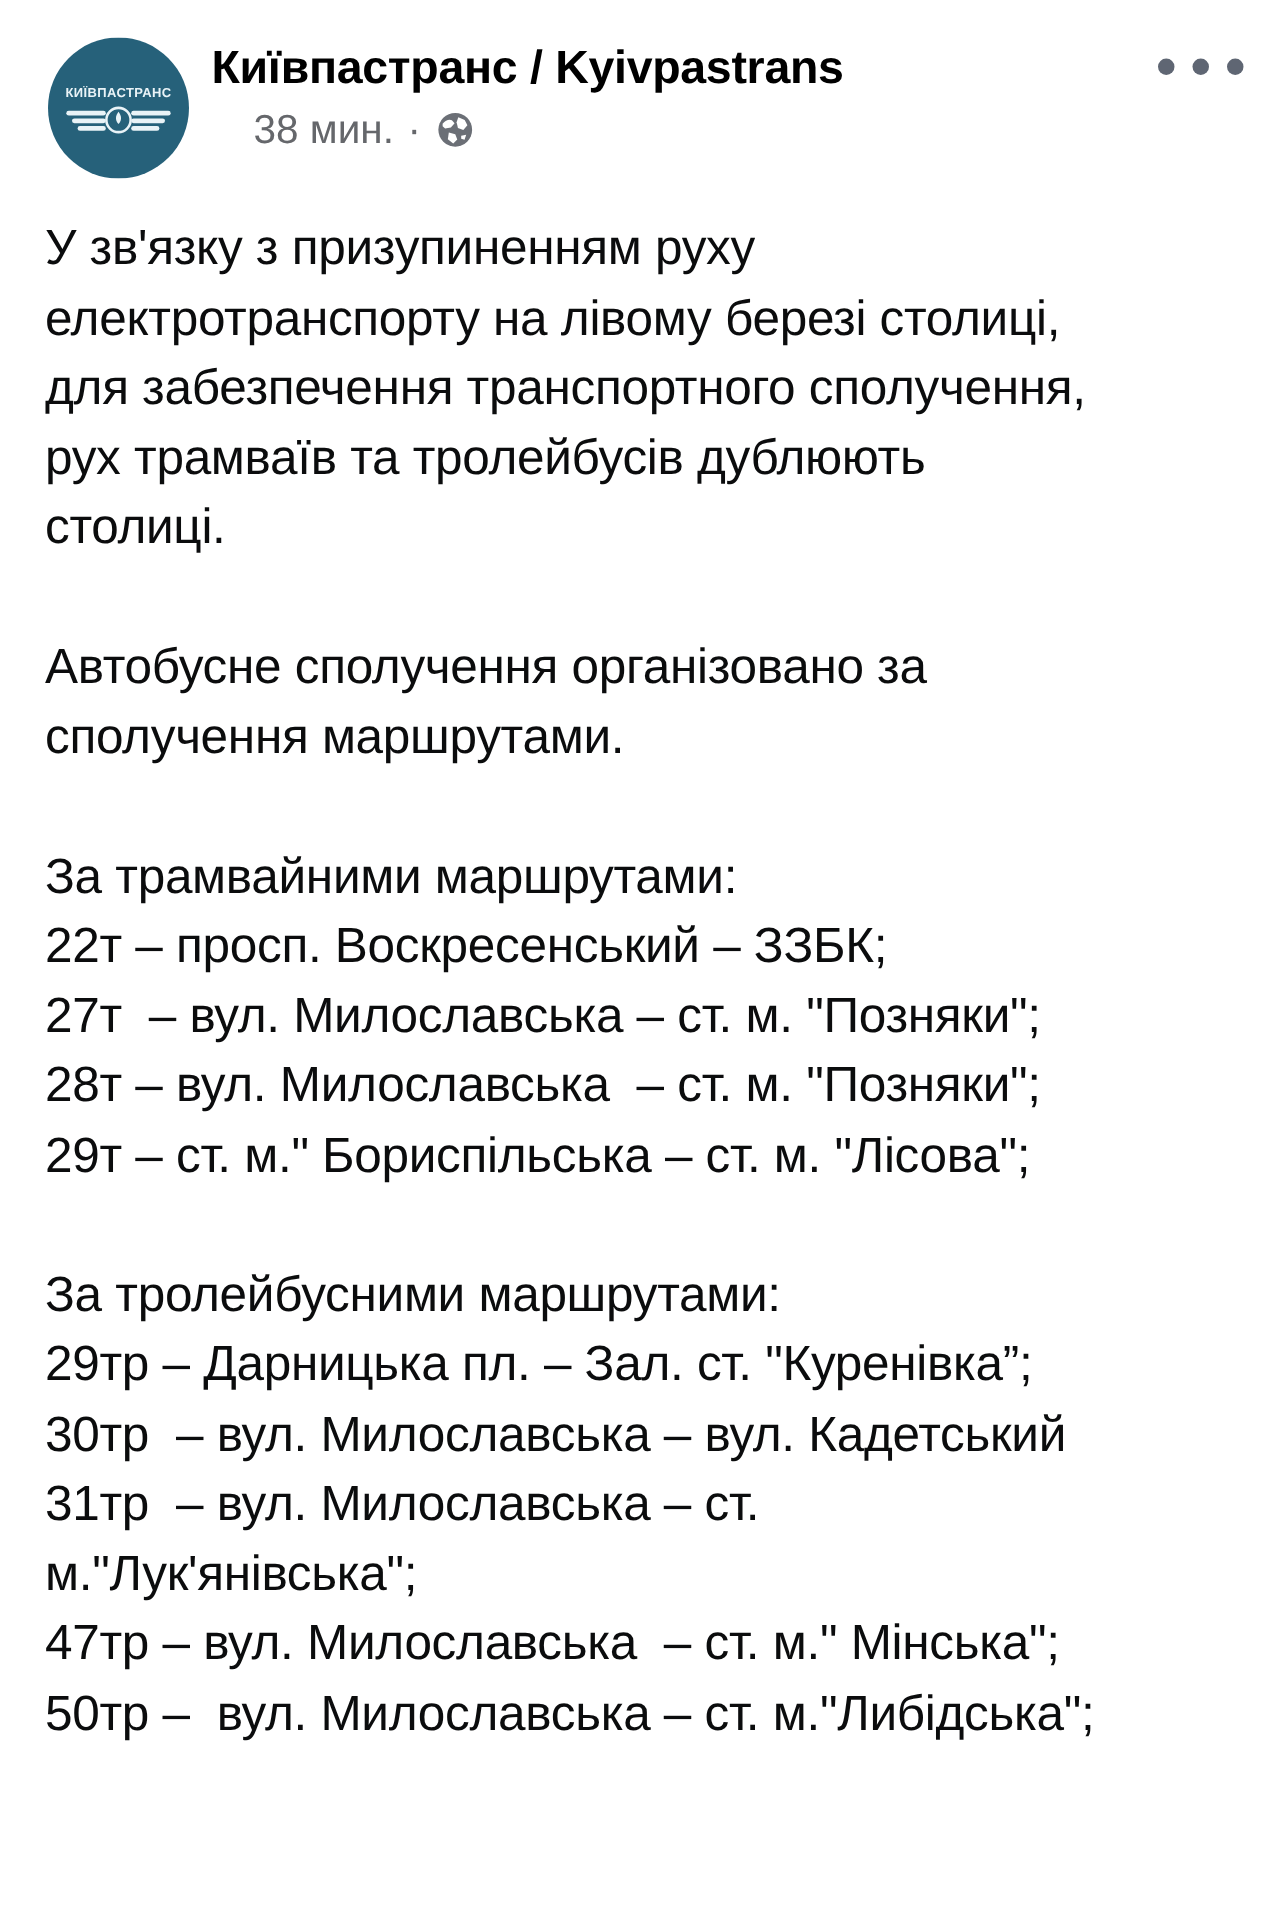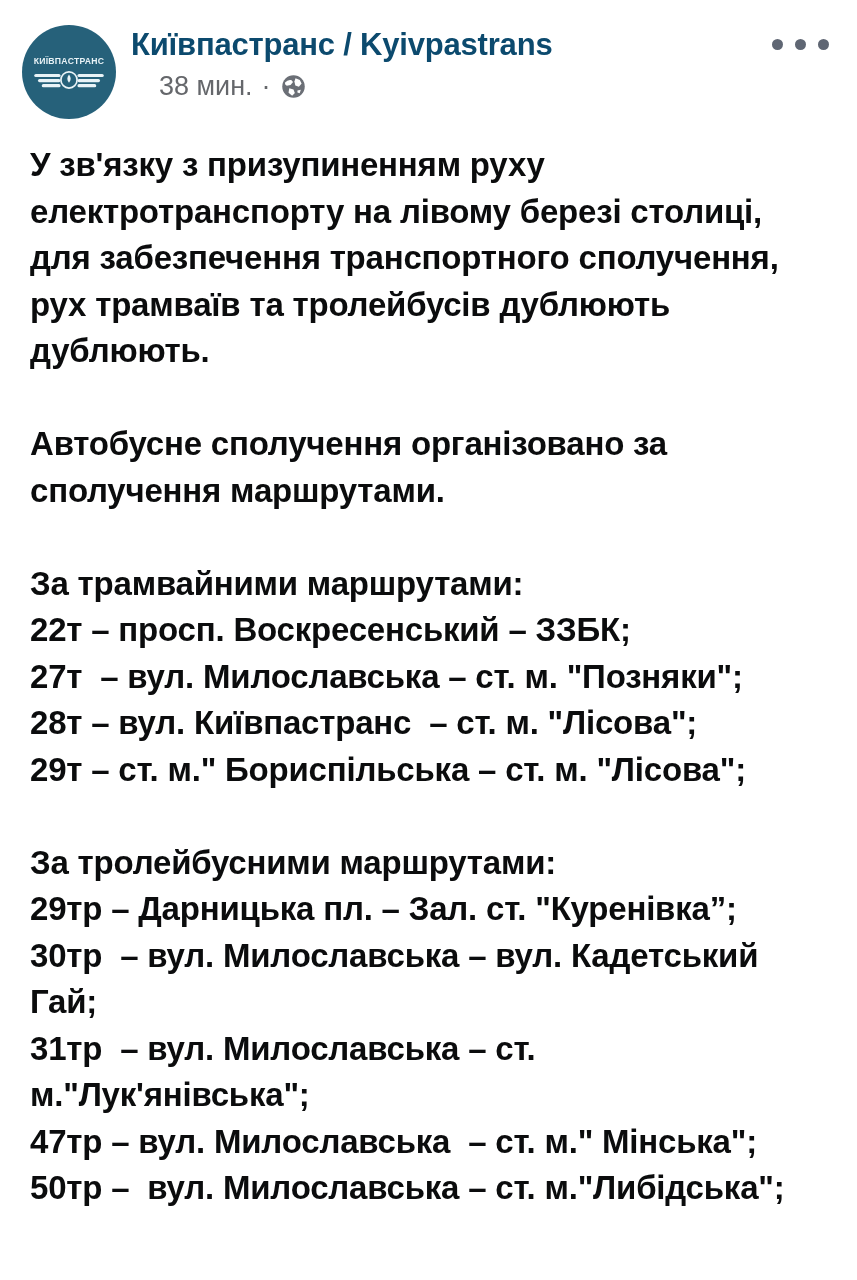--- a/index.html
+++ b/index.html
@@ -11,40 +11,40 @@
   .screen {
     position: relative;
     width: 857px;
     height: 1280px;
     background: #ffffff;
     overflow: hidden;
   }
   .post-header {
     display: flex;
     align-items: flex-start;
-    padding: 25px 22px 0 22px;
+    padding: 25px 22px 0 32px;
   }
   .avatar {
     width: 94px;
     height: 94px;
     border-radius: 50%;
     flex: 0 0 auto;
     cursor: pointer;
   }
   .avatar svg { display: block; width: 94px; height: 94px; }
   .header-text {
     margin-left: 15px;
     padding-top: 1px;
     min-width: 0;
   }
   .page-name {
     font-size: 31px;
     line-height: 37px;
     font-weight: 700;
-    color: #0c4a6e;
+    color: #000000;
     letter-spacing: -0.2px;
     white-space: nowrap;
     cursor: pointer;
   }
   .meta {
     display: flex;
     align-items: center;
     margin-top: 8px;
     gap: 9px;
     color: #65676b;
@@ -69,21 +69,20 @@
     border-radius: 50%;
     background: #5f6673;
   }
   .post-body {
     margin-top: 23px;
     padding: 0 8px 0 30px;
     font-size: 33px;
     line-height: 46.5px;
     color: #0b0c0d;
     letter-spacing: -0.2px;
-    font-weight: bold;
   }
   .line {
     white-space: pre;
     min-height: 46.5px;
   }
 </style>
 </head>
 <body>
 
 <div class="screen">
@@ -132,34 +131,33 @@
       </span>
     </div>
 
   </header>
 
   <main class="post-body">
     <div class="line">У зв'язку з призупиненням руху</div>
     <div class="line">електротранспорту на лівому березі столиці,</div>
     <div class="line">для забезпечення транспортного сполучення,</div>
     <div class="line">рух трамваїв та тролейбусів дублюють</div>
-    <div class="line">дублюють.</div>
+    <div class="line">столиці.</div>
     <div class="line"></div>
     <div class="line">Автобусне сполучення організовано за</div>
     <div class="line">сполучення маршрутами.</div>
     <div class="line"></div>
     <div class="line">За трамвайними маршрутами:</div>
     <div class="line">22т – просп. Воскресенський – ЗЗБК;</div>
     <div class="line">27т  – вул. Милославська – ст. м. "Позняки";</div>
-    <div class="line">28т – вул. Київпастранс  – ст. м. "Лісова";</div>
+    <div class="line">28т – вул. Милославська  – ст. м. "Позняки";</div>
     <div class="line">29т – ст. м." Бориспільська – ст. м. "Лісова";</div>
     <div class="line"></div>
     <div class="line">За тролейбусними маршрутами:</div>
     <div class="line">29тр – Дарницька пл. – Зал. ст. "Куренівка”;</div>
     <div class="line">30тр  – вул. Милославська – вул. Кадетський</div>
-    <div class="line">Гай;</div>
     <div class="line">31тр  – вул. Милославська – ст.</div>
     <div class="line">м."Лук'янівська";</div>
     <div class="line">47тр – вул. Милославська  – ст. м." Мінська";</div>
     <div class="line">50тр –  вул. Милославська – ст. м."Либідська";</div>
   </main>
 
 </div>
 
 </body></html>

